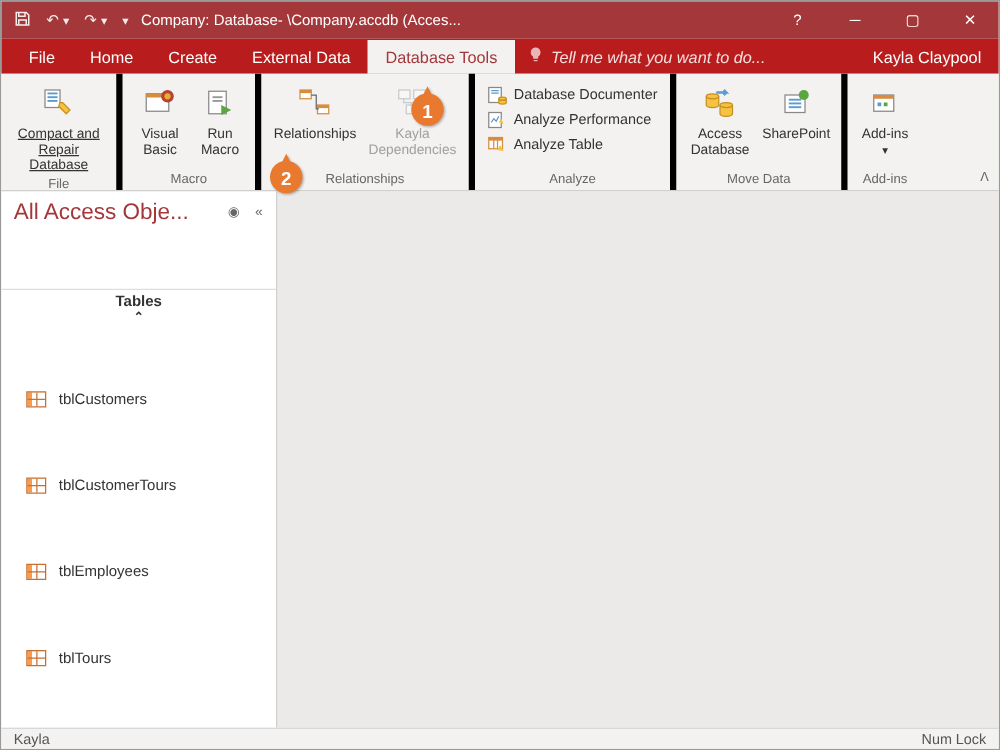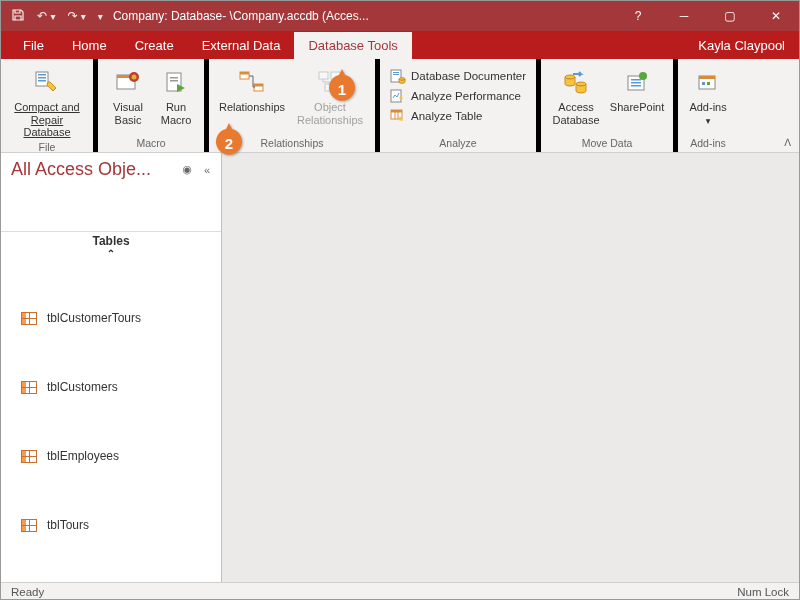--- a/index.html
+++ b/index.html
@@ -74,20 +74,28 @@
     <div>✕</div>
   </div>
 </div>
 
 <div class="tabs">
   <div class="tab">File</div>
   <div class="tab">Home</div>
   <div class="tab">Create</div>
   <div class="tab">External Data</div>
   <div class="tab active">Database Tools</div>
+  <div class="tell">
+    <span>
+      <svg width="13" height="13" viewBox="0 0 13 13">
+          <path fill="#fff" opacity=".8" d="M6.5 1a4 4 0 0 0-2 7.4V10h4V8.4A4 4 0 0 0 6.5 1zM5 11h3v1H5z"></path>
+        </svg>
+    </span>
+    <span>Tell me what you want to do...</span>
+  </div>
   <div class="user">Kayla Claypool</div>
 </div>
 
 <div class="ribbon">
   <div class="group">
     <div class="items">
       <div class="btn-lg wide">
         <div class="icon-box">
           <svg width="30" height="30" viewBox="0 0 30 30">
               <rect x="4" y="4" width="12" height="14" fill="#fff" stroke="#888"></rect>
@@ -147,21 +155,21 @@
       </div>
       <div class="btn-lg dis" style="width:78px">
         <div class="icon-box">
           <svg width="30" height="30" viewBox="0 0 30 30" opacity=".45">
               <rect x="4" y="4" width="9" height="7" fill="#fff" stroke="#999"></rect>
               <rect x="16" y="4" width="9" height="7" fill="#fff" stroke="#999"></rect>
               <rect x="10" y="16" width="9" height="7" fill="#fff" stroke="#999"></rect>
               <path stroke="#999" fill="none" d="M8 11v3h12v-3 M14 14v3"></path>
             </svg>
         </div>
-        <span>Object Relationships</span>
+        <span>Kayla Dependencies</span>
       </div>
     </div>
     <div class="label">Relationships</div>
   </div>
 
   <div class="group">
     <div class="items">
       <div class="btn-list">
         <div class="btn-sm">
           <span class="ic"><svg width="16" height="16" viewBox="0 0 16 16">
@@ -250,40 +258,40 @@
       <span class="t">All Access Obje...</span>
       <span class="b">◉</span>
       <span class="b">«</span>
     </div>
     <div class="nav-sec">
       <span>Tables</span>
       <span style="font-size:10px">⌃</span>
     </div>
     <div class="nav-item">
         <span class="tbl-ic"></span>
-        <span>tblCustomerTours</span>
+        <span>tblCustomers</span>
       </div>
     <div class="nav-item">
         <span class="tbl-ic"></span>
-        <span>tblCustomers</span>
+        <span>tblCustomerTours</span>
       </div>
     <div class="nav-item">
         <span class="tbl-ic"></span>
         <span>tblEmployees</span>
       </div>
     <div class="nav-item">
         <span class="tbl-ic"></span>
         <span>tblTours</span>
       </div>
   </div>
   <div class="canvas"></div>
 </div>
 
 <div class="status">
-  <span>Ready</span>
+  <span>Kayla</span>
   <span class="r">Num Lock</span>
 </div>
 
 <div class="callout" style="left:326px; top:68px">
   <svg viewBox="0 0 30 38">
       <path fill="#e8792f" d="M15 0 L18 6 A13 13 0 1 1 12 6 Z"></path>
     </svg>
   <div class="num">1</div>
 </div>
 <div class="callout" style="left:213px; top:122px">

